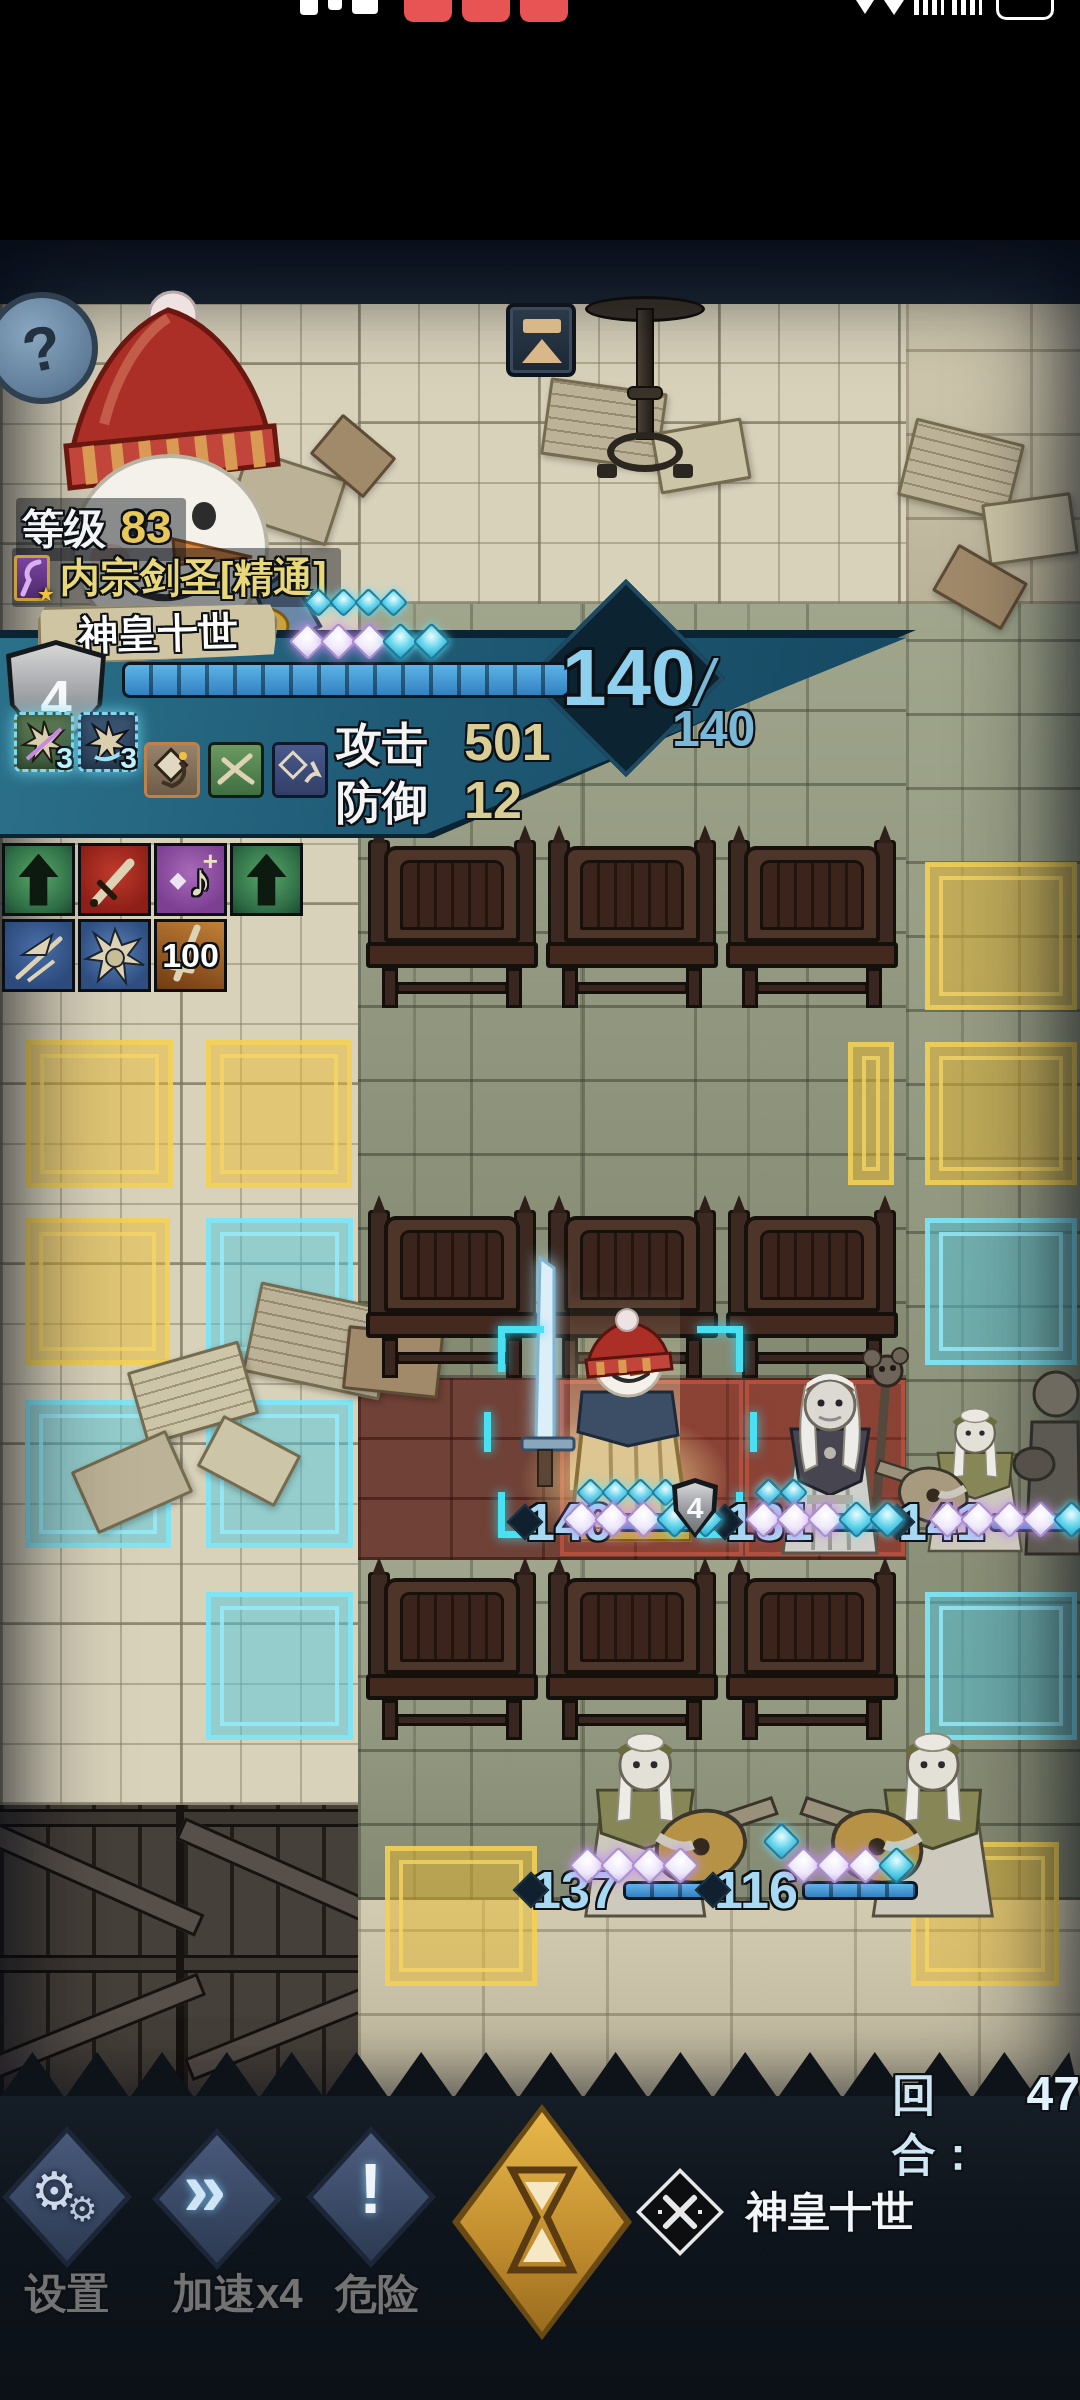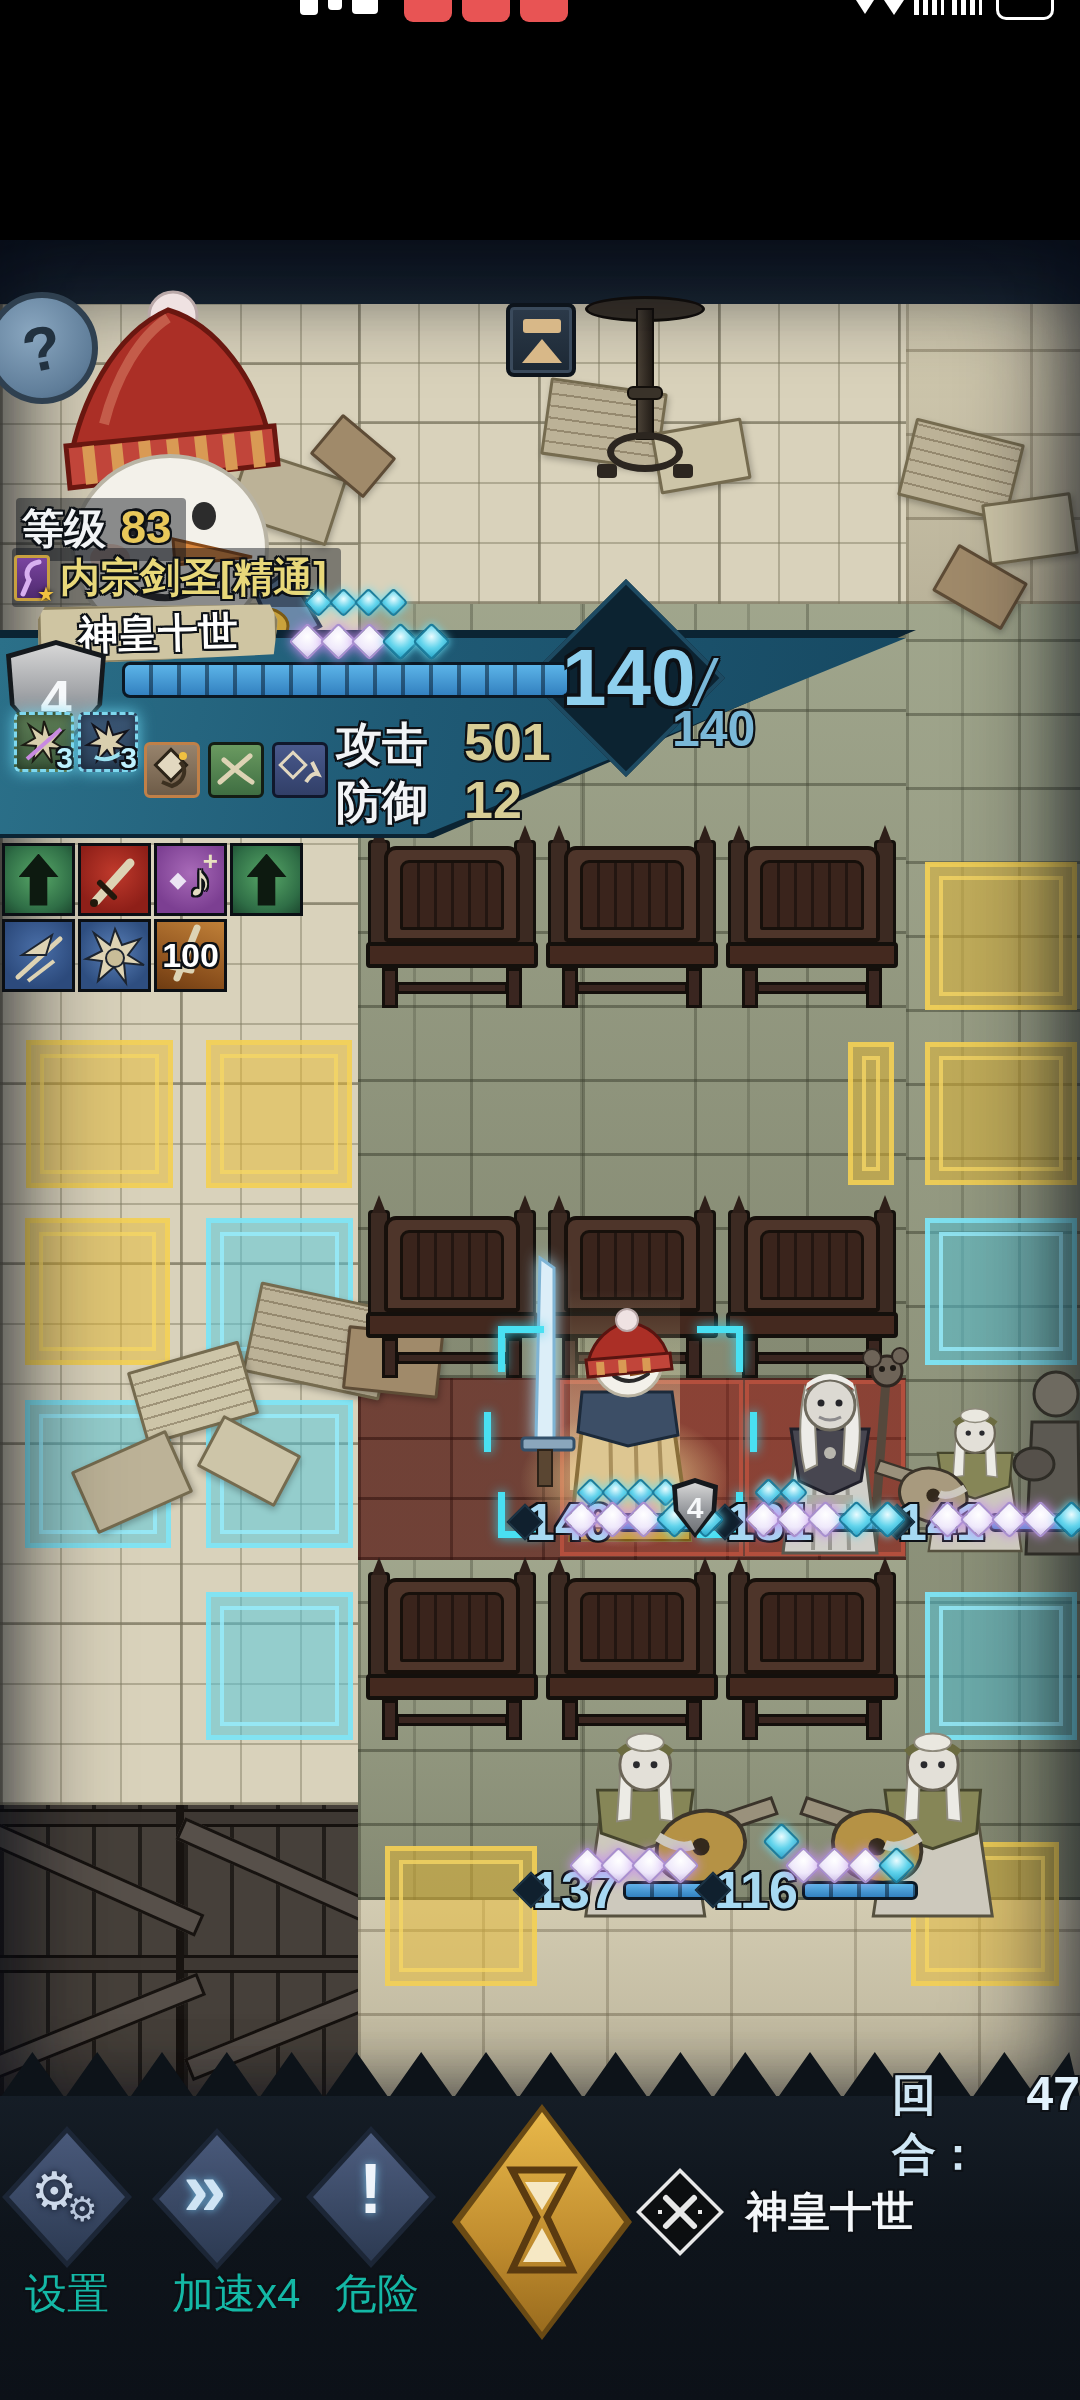--- a/index.html
+++ b/index.html
@@ -78,21 +78,21 @@
   .sk{position:absolute;width:60px;height:60px;border-radius:6px;display:flex;align-items:center;justify-content:center;z-index:9;}
   .sk.chg{border:3px dashed #7fd8ef;box-shadow:0 0 16px rgba(110,220,245,.85),inset 0 0 12px rgba(0,0,0,.45);}
   .sk .n{position:absolute;right:-2px;bottom:-6px;font-size:30px;font-weight:700;color:#bff2ff;}
   .bf{position:absolute;width:73px;height:73px;border:3px solid #0b0f14;display:flex;align-items:center;justify-content:center;overflow:hidden;z-index:9;}
   .arrowup{width:40px;height:52px;background:#0d1a10;filter:drop-shadow(0 0 6px #9fe8b0);
      clip-path:polygon(50% 0,100% 45%,72% 45%,72% 100%,28% 100%,28% 45%,0 45%);}
   
   .tc{position:absolute;width:46px;height:46px;border:7px solid #49e0f2;}
   
   .dia{position:absolute;clip-path:polygon(50% 0,100% 50%,50% 100%,0 50%);}
-  .btnlabel{position:absolute;font-size:42px;font-weight:400;color:#14b8a6;z-index:10;}
+  .btnlabel{position:absolute;font-size:42px;font-weight:700;color:#737373;z-index:10;}
   .zig{position:absolute;background:#0d1319;
    clip-path:polygon(0 100%,3% 0,6% 100%,9% 0,12% 100%,15% 0,18% 100%,21% 0,24% 100%,27% 0,30% 100%,33% 0,36% 100%,39% 0,42% 100%,45% 0,48% 100%,51% 0,54% 100%,57% 0,60% 100%,63% 0,66% 100%,69% 0,72% 100%,75% 0,78% 100%,81% 0,84% 100%,87% 0,90% 100%,93% 0,96% 100%,99% 0,100% 100%);}
   svg{overflow:visible;}
 </style>
 </head>
 <body>
 
 <div id="stage">
 
   <div class="abs" style="left:0;top:0;width:1080px;height:240px;background:#000;z-index:9;">

